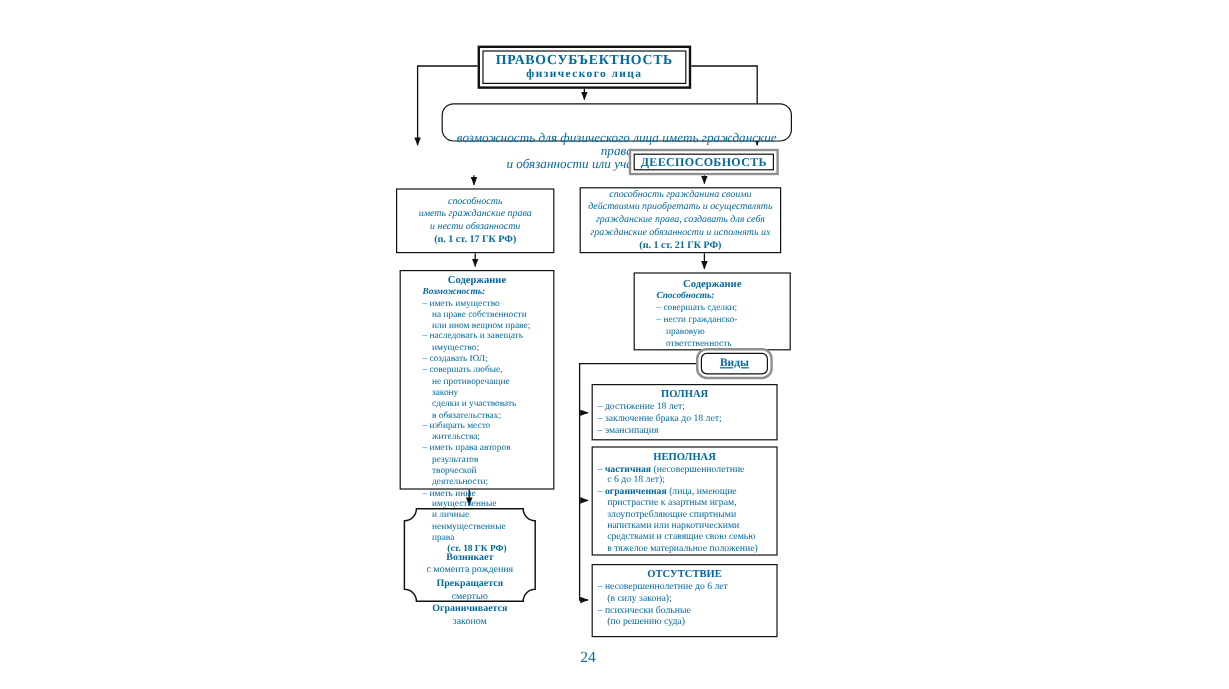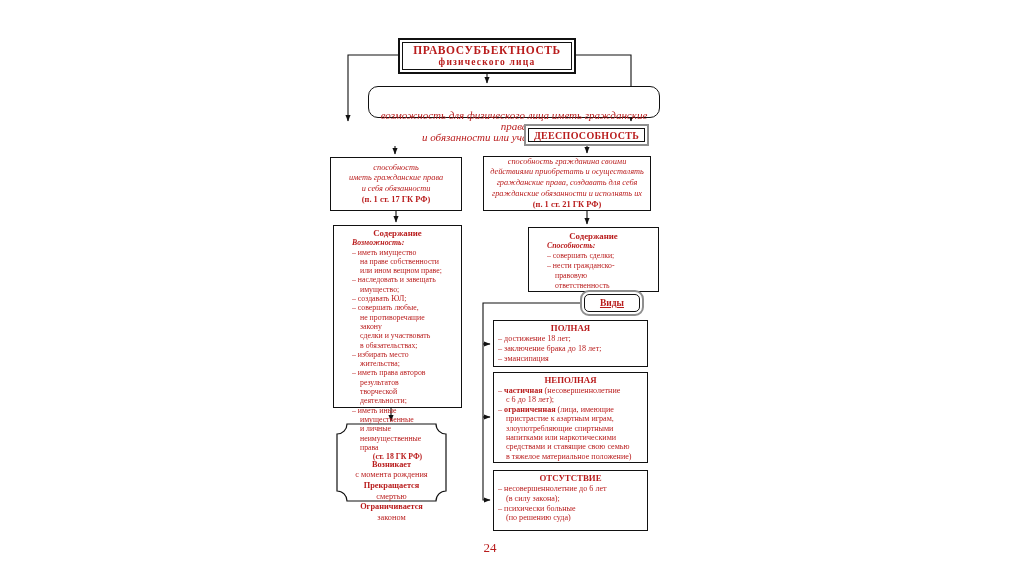--- a/index.html
+++ b/index.html
@@ -1,17 +1,17 @@
 <!DOCTYPE html>
 <html><head>
 <meta charset="utf-8">
 <style>
   html,body{margin:0;padding:0;background:#fff;}
   .canvas{position:relative;width:1024px;height:574px;background:#fff;overflow:hidden;
-          font-family:"Liberation Serif","DejaVu Serif",serif;color:#b91c1c;}
+          font-family:"Liberation Serif","DejaVu Serif",serif;color:#0369a1;}
   .wires{position:absolute;left:0;top:0;}
   .abs{position:absolute;box-sizing:border-box;}
   
   .dbl{position:absolute;box-sizing:border-box;border:2px solid #111;padding:2px;background:#fff;}
   .dbl.gray{border-color:#8f8f8f;}
   .dbl-in{box-sizing:border-box;width:100%;height:100%;border:1px solid #111;
           display:flex;flex-direction:column;align-items:center;justify-content:center;background:#fff;}
   .dbl.round{border-radius:9px;border-width:2px;}
   .dbl.round .dbl-in{border-radius:5px;text-decoration:underline;}
   
@@ -78,21 +78,21 @@
 
   <div class="dbl gray" style="left:524px;top:124px;width:125px;height:22px">
     <div class="dbl-in">
         <div class="h-title">ДЕЕСПОСОБНОСТЬ</div>
       </div>
   </div>
 
   <div class="box flexc" style="left:330px;top:157px;width:132px;height:54px">
     <div class="deftxt it pre ctr">способность
 иметь гражданские права
-и себя обязанности</div>
+и нести обязанности</div>
     <div class="ref">(п. 1 ст. 17 ГК РФ)</div>
   </div>
 
   <div class="box flexc" style="left:483px;top:156px;width:168px;height:55px">
     <div class="deftxt it pre ctr">способность гражданина своими
 действиями приобретать и осуществлять
 гражданские права, создавать для себя
 гражданские обязанности и исполнять их</div>
     <div class="ref">(п. 1 ст. 21 ГК РФ)</div>
   </div>

